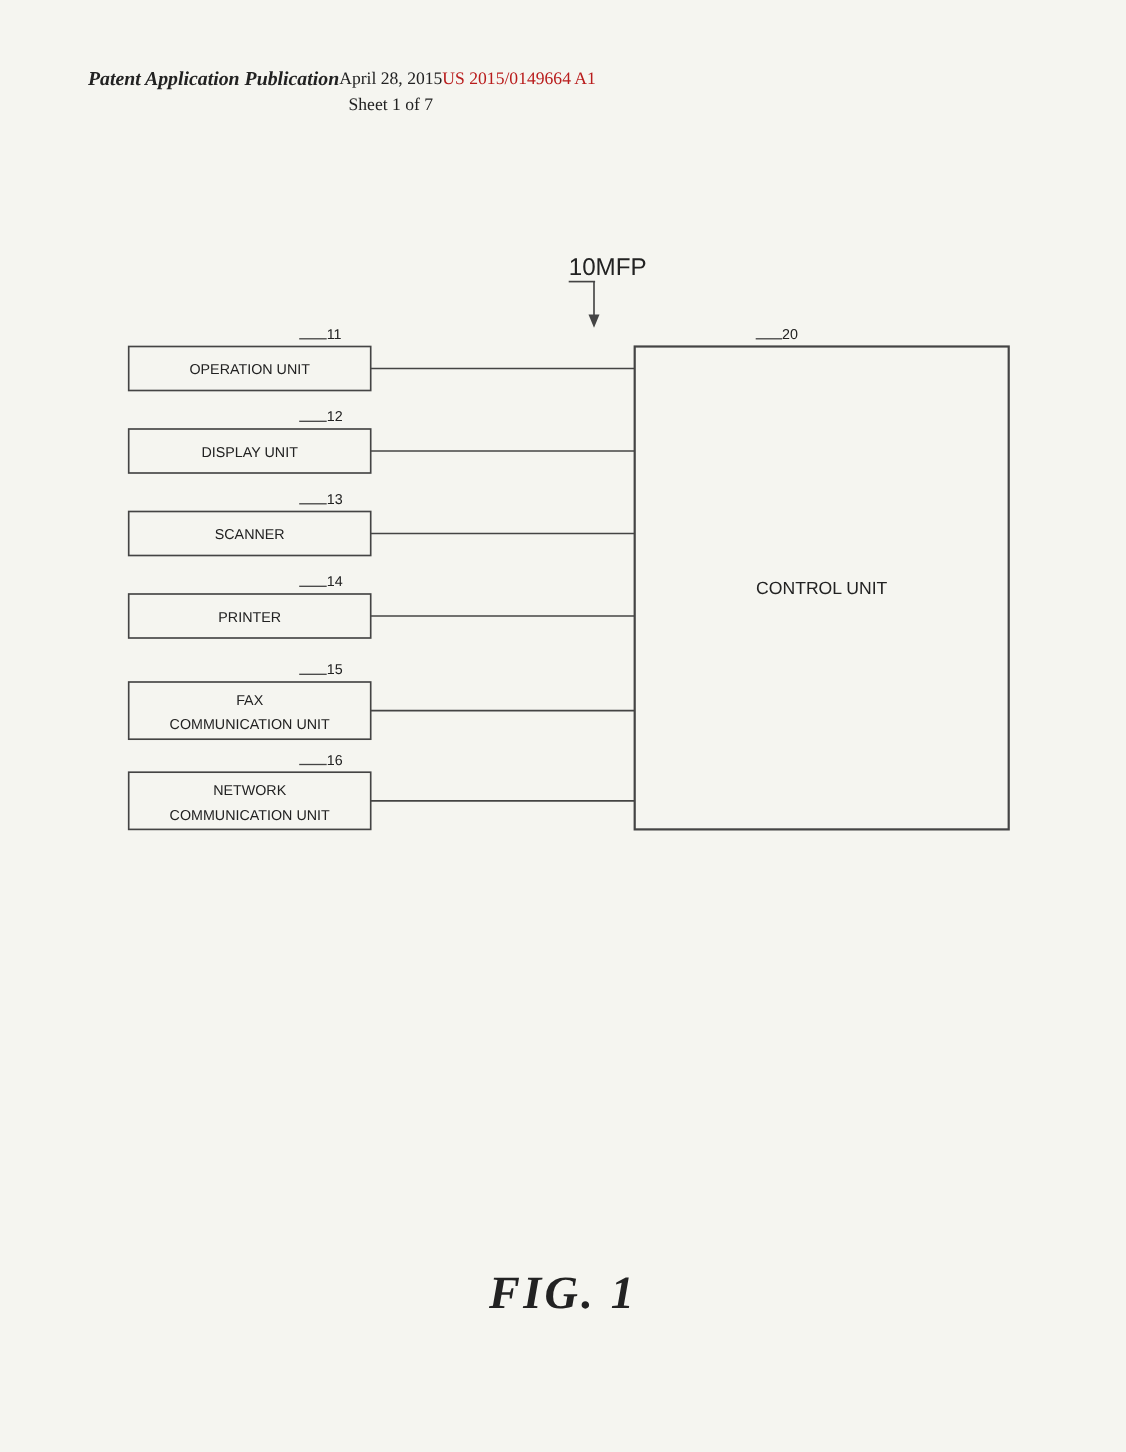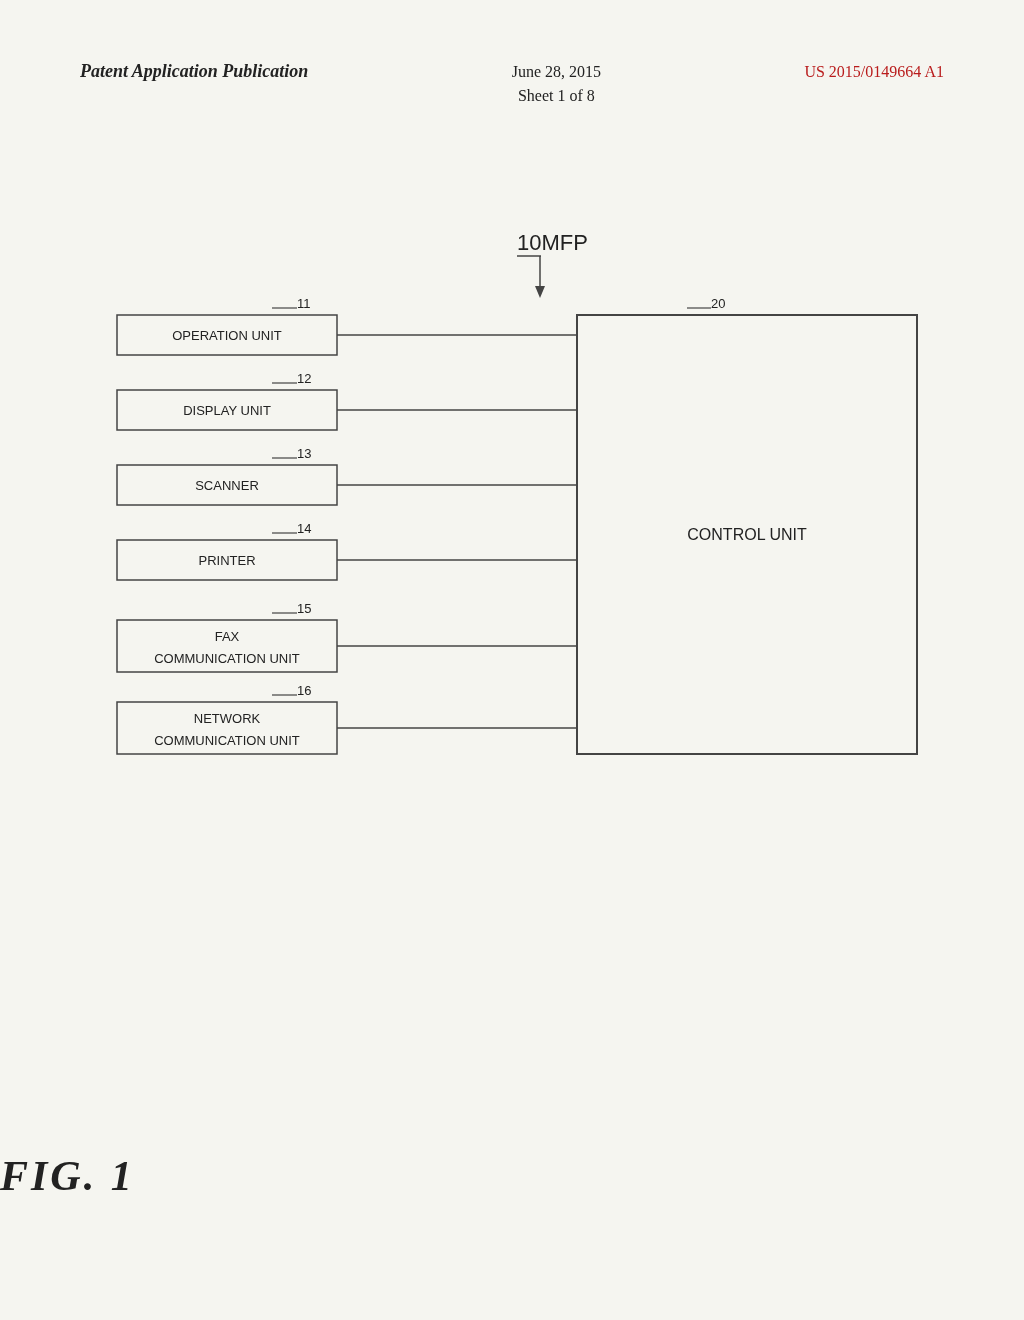--- a/index.html
+++ b/index.html
@@ -19,21 +19,21 @@
       position: relative;
     }
 
     
     .header {
       position: absolute;
       top: 60px;
       left: 0;
       right: 0;
       display: flex;
-      justify-content: space-between;
+      justify-content: flex-start;
       align-items: flex-start;
       padding: 0 80px;
     }
 
     .header-left {
       font-size: 18px;
       font-weight: bold;
       font-style: italic;
       color: #222;
       line-height: 1.3;
@@ -70,38 +70,39 @@
       width: 100%;
       height: 100%;
     }
 
     
     .figure-caption {
       position: absolute;
       bottom: 120px;
       left: 0;
       right: 0;
+      text-align: center;
       font-size: 42px;
       font-weight: bold;
       font-style: italic;
       color: #222;
       font-family: 'Times New Roman', Times, serif;
       letter-spacing: 3px;
     }
   </style>
 </head>
 <body>
 
 <div class="page">
 
   <div class="header">
     <div class="header-left">Patent Application Publication</div>
     <div class="header-center">
-      <span>June 28, 2015</span><br>
-      <span>Sheet 1 of 8</span>
+      <span>April 28, 2015</span><br>
+      <span>Sheet 1 of 7</span>
     </div>
     <div class="header-right">US 2015/0149664 A1</div>
   </div>
 
   <div class="diagram-area">
     <svg class="diagram-svg" viewBox="0 0 864 820" xmlns="http://www.w3.org/2000/svg">
 
       <text x="430" y="30" font-family="Arial, sans-serif" font-size="22" fill="#222">10MFP</text>
 
       <line x1="453" y1="36" x2="453" y2="72" stroke="#444" stroke-width="1.5"></line>

